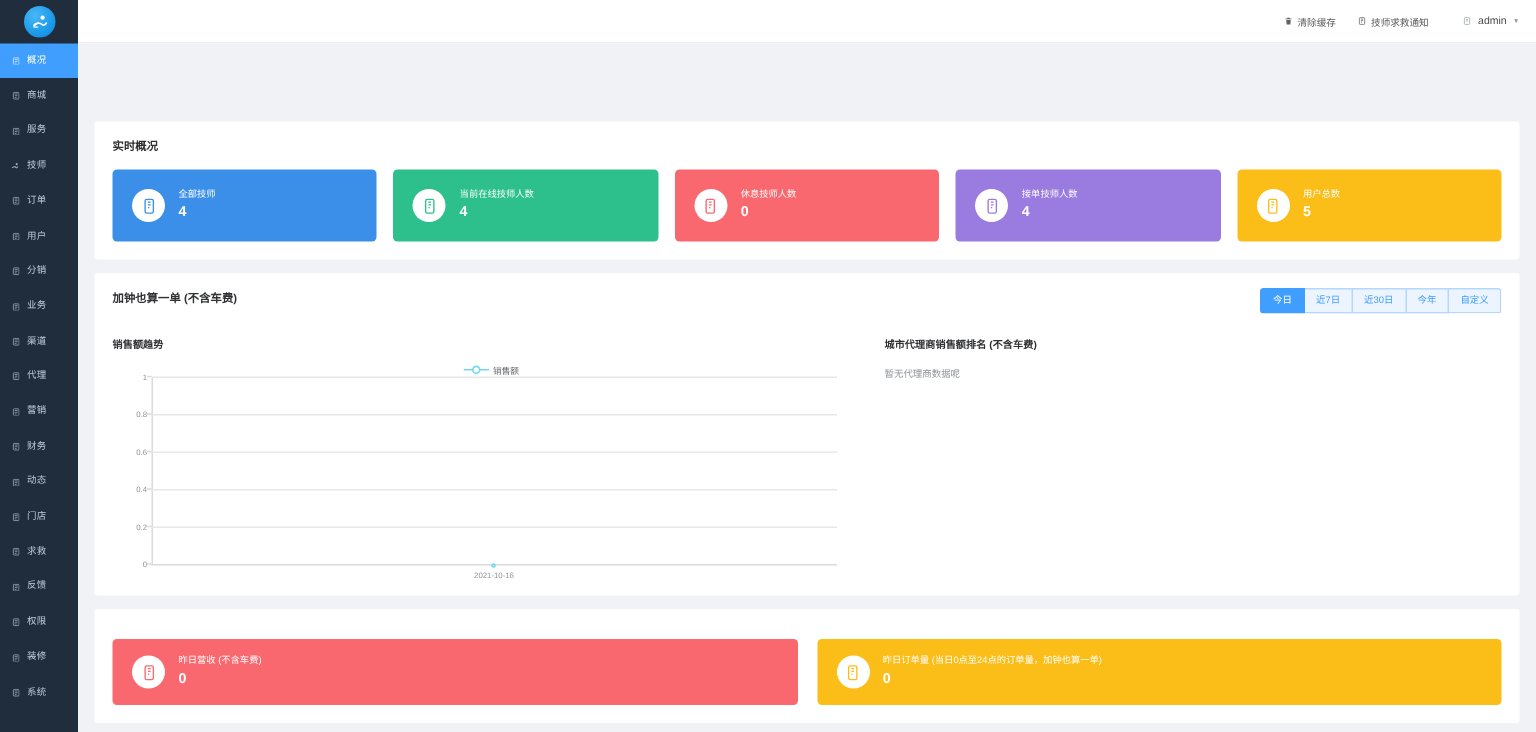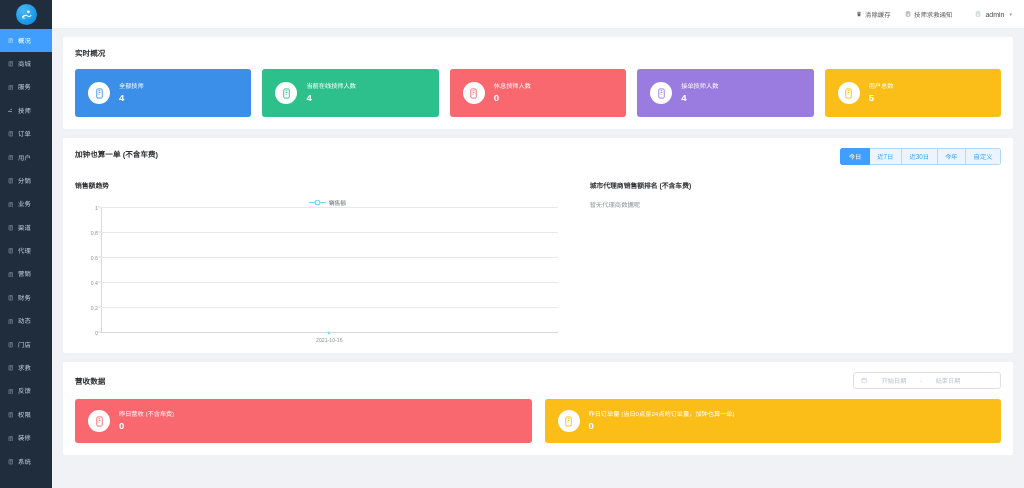--- a/index.html
+++ b/index.html
@@ -49,21 +49,21 @@
     width: 7px; height: 7px;
     display: inline-flex; align-items: center; justify-content: center;
     font-size: 6px; line-height: 1;
     opacity: .82;
     flex: 0 0 auto;
   }
   .nav-ico svg { display: block; }
   .nav-label { font-size: 6.3px; letter-spacing: .2px; white-space: nowrap; }
 
   
-  .main { flex: 1; height: 488px; display: flex; flex-direction: column; overflow: hidden; background:#f0f2f5; }
+  .main { flex: 1; height: 488px; display: flex; flex-direction: column; overflow: hidden; background:#f0f2f5;gap:44px; }
 
   .topbar {
     height: 29px; background: #fff;
     display: flex; align-items: center; justify-content: flex-end;
     padding-right: 12px; gap: 0px;
     border-bottom: 1px solid #f0f0f0;
   }
   .top-action {
     display: flex; align-items: center; gap: 2.5px;
     font-size: 6.4px; color: #5a5a5a; cursor: pointer;
@@ -520,34 +520,20 @@
             </div>
           </div>
           <div class="sales-right">
             <div class="sub-title">城市代理商销售额排名 (不含车费)</div>
             <div class="empty-text">暂无代理商数据呢</div>
           </div>
         </div>
       </section>
 
       <section class="panel">
-        <div class="rev-head">
-          <div class="panel-title" style="margin-bottom:0">营收数据</div>
-          <div class="daterange">
-            <span class="dr-ico">
-              <svg width="6.5" height="6.5" viewBox="0 0 24 24" fill="none" stroke="currentColor" stroke-width="2">
-                <rect x="3" y="5" width="18" height="16" rx="2"></rect>
-                <path d="M3 10h18M8 3v4M16 3v4"></path>
-              </svg>
-            </span>
-            <input class="dr-input" type="text" placeholder="开始日期" value="" style="">
-            <span class="dr-sep">-</span>
-            <input class="dr-input" type="text" placeholder="结束日期" value="" style="">
-          </div>
-        </div>
         <div class="rev-row">
             <div class="rev-card" style="background: rgb(249, 104, 111);">
               <div class="stat-icon">
                 <svg width="11" height="11" viewBox="0 0 24 24" fill="none" stroke="#f9686f" stroke-width="2">
                   <rect x="6" y="2" width="12" height="20" rx="2.5"></rect>
                   <path d="M10 6h4M10 10h4M10 14h2"></path>
                 </svg>
               </div>
               <div class="stat-text">
                 <div class="stat-label">昨日营收 (不含车费)</div>

